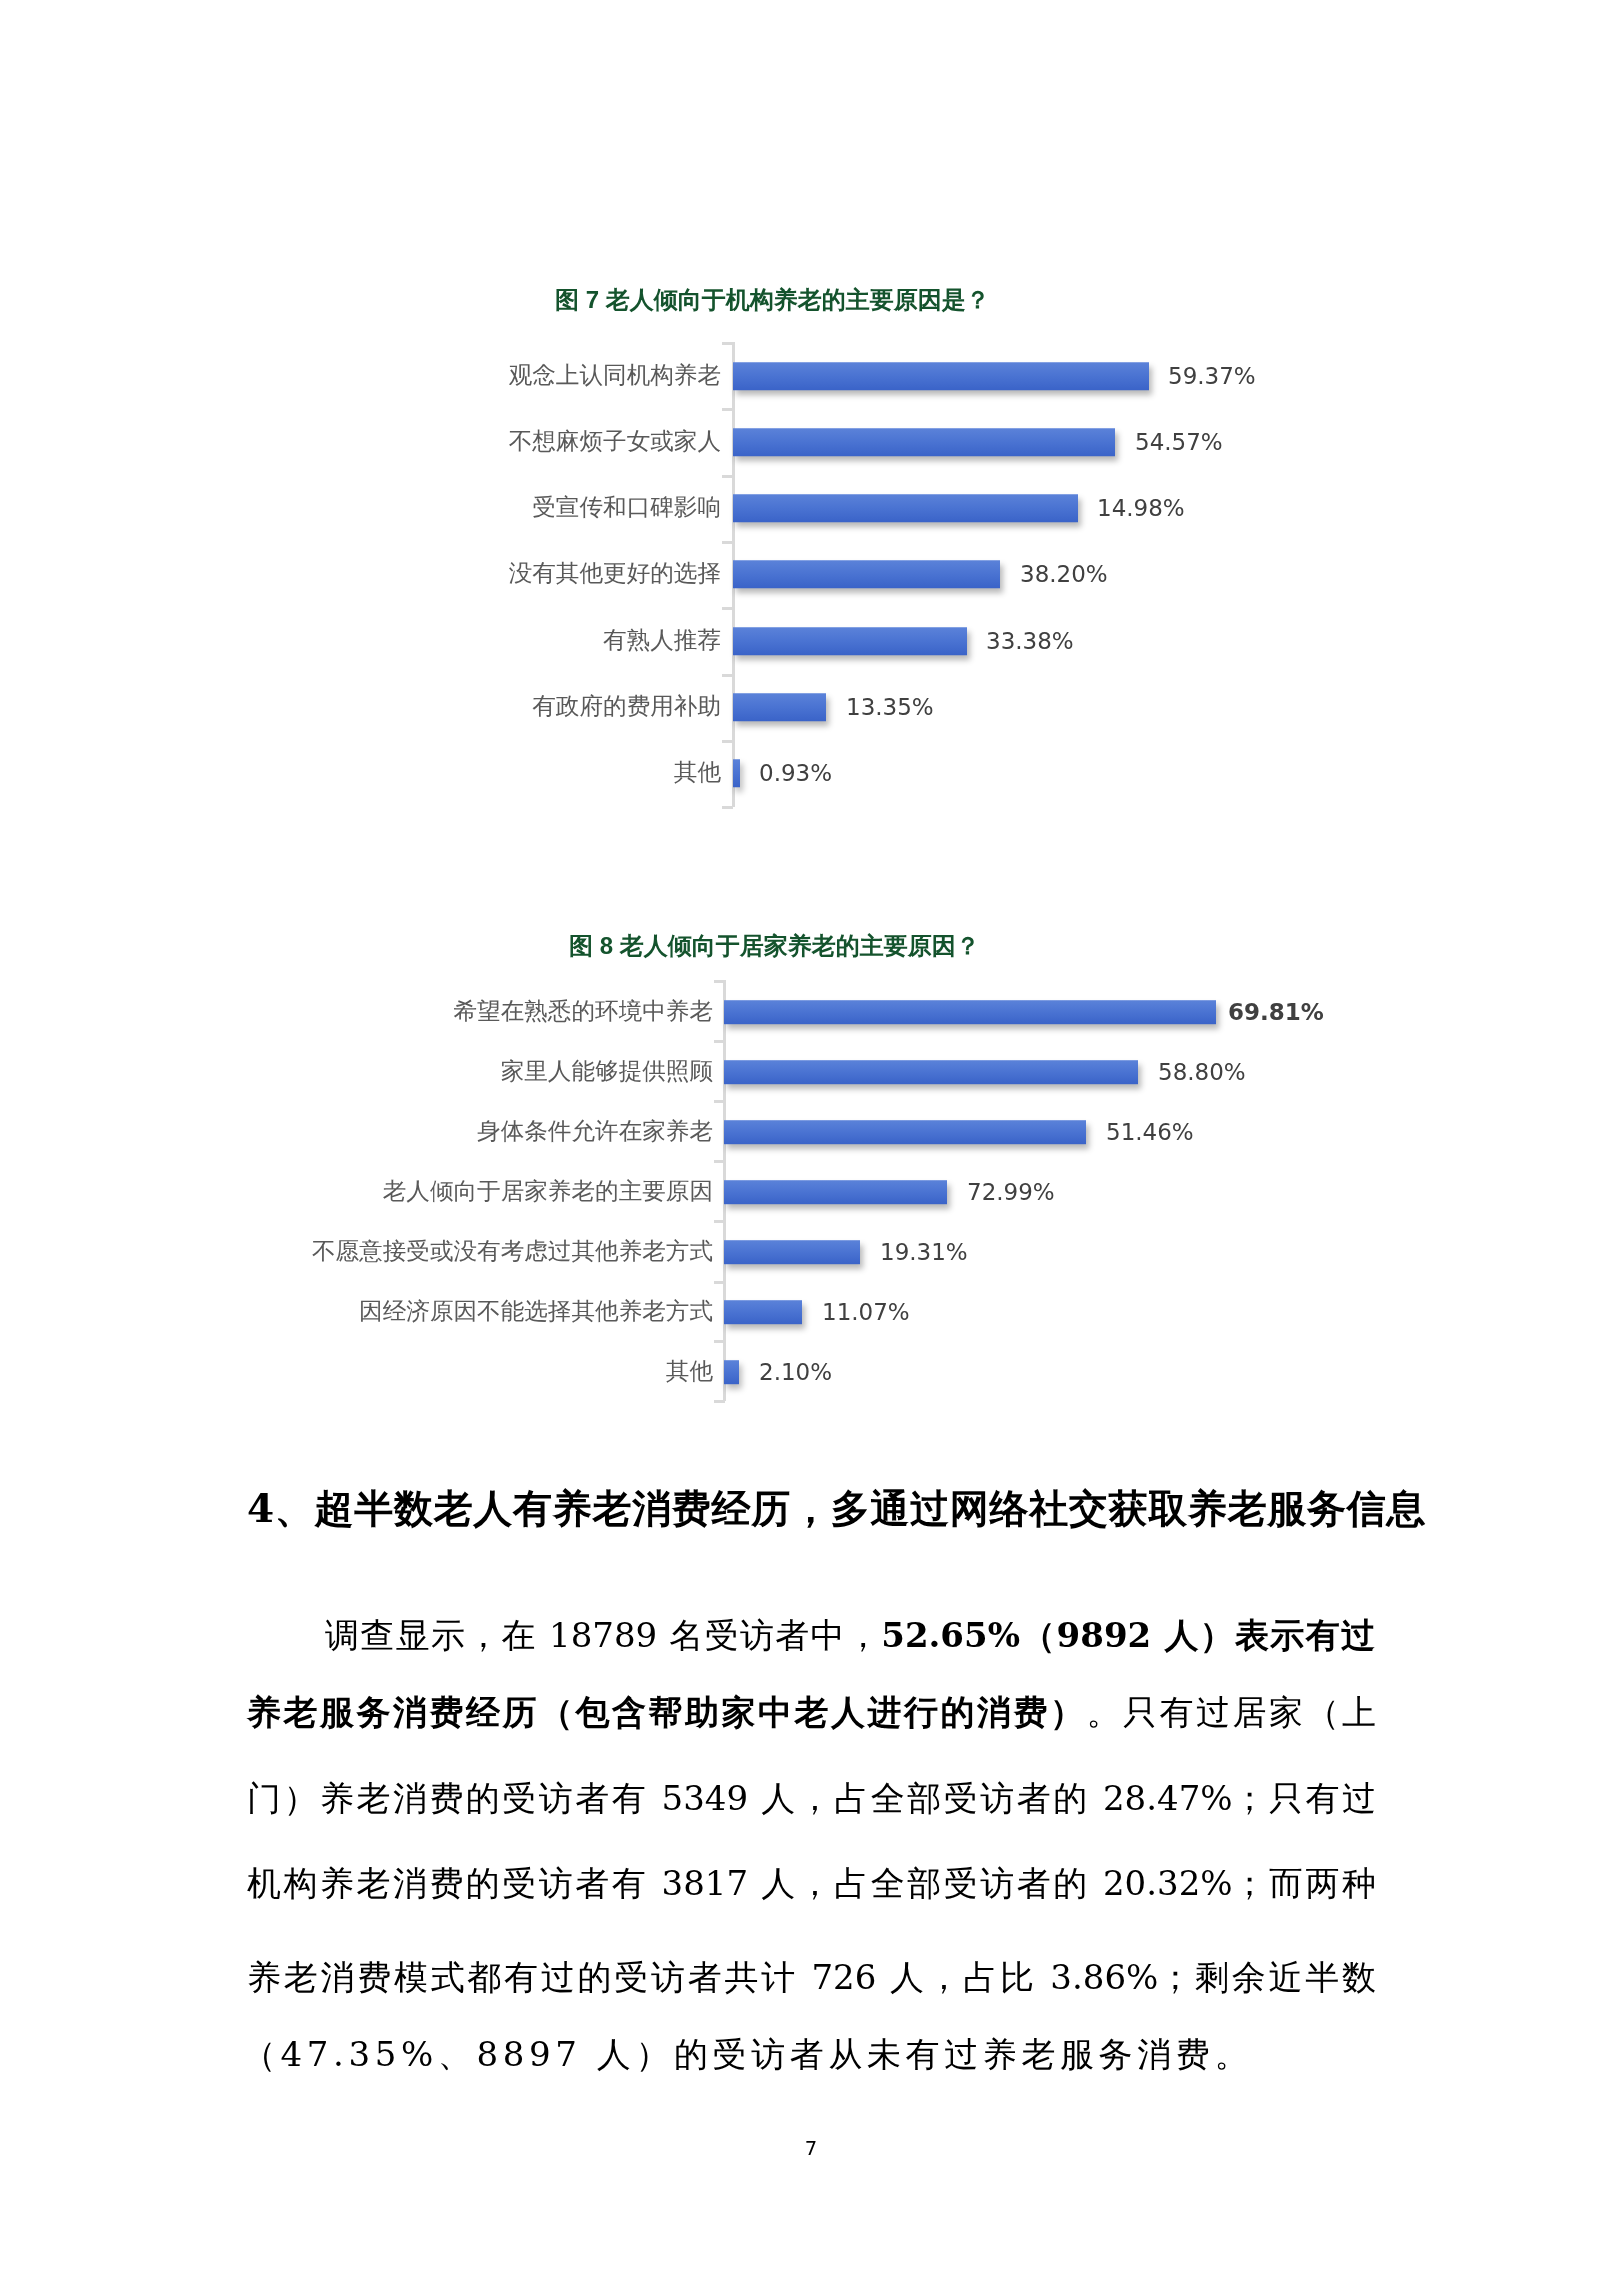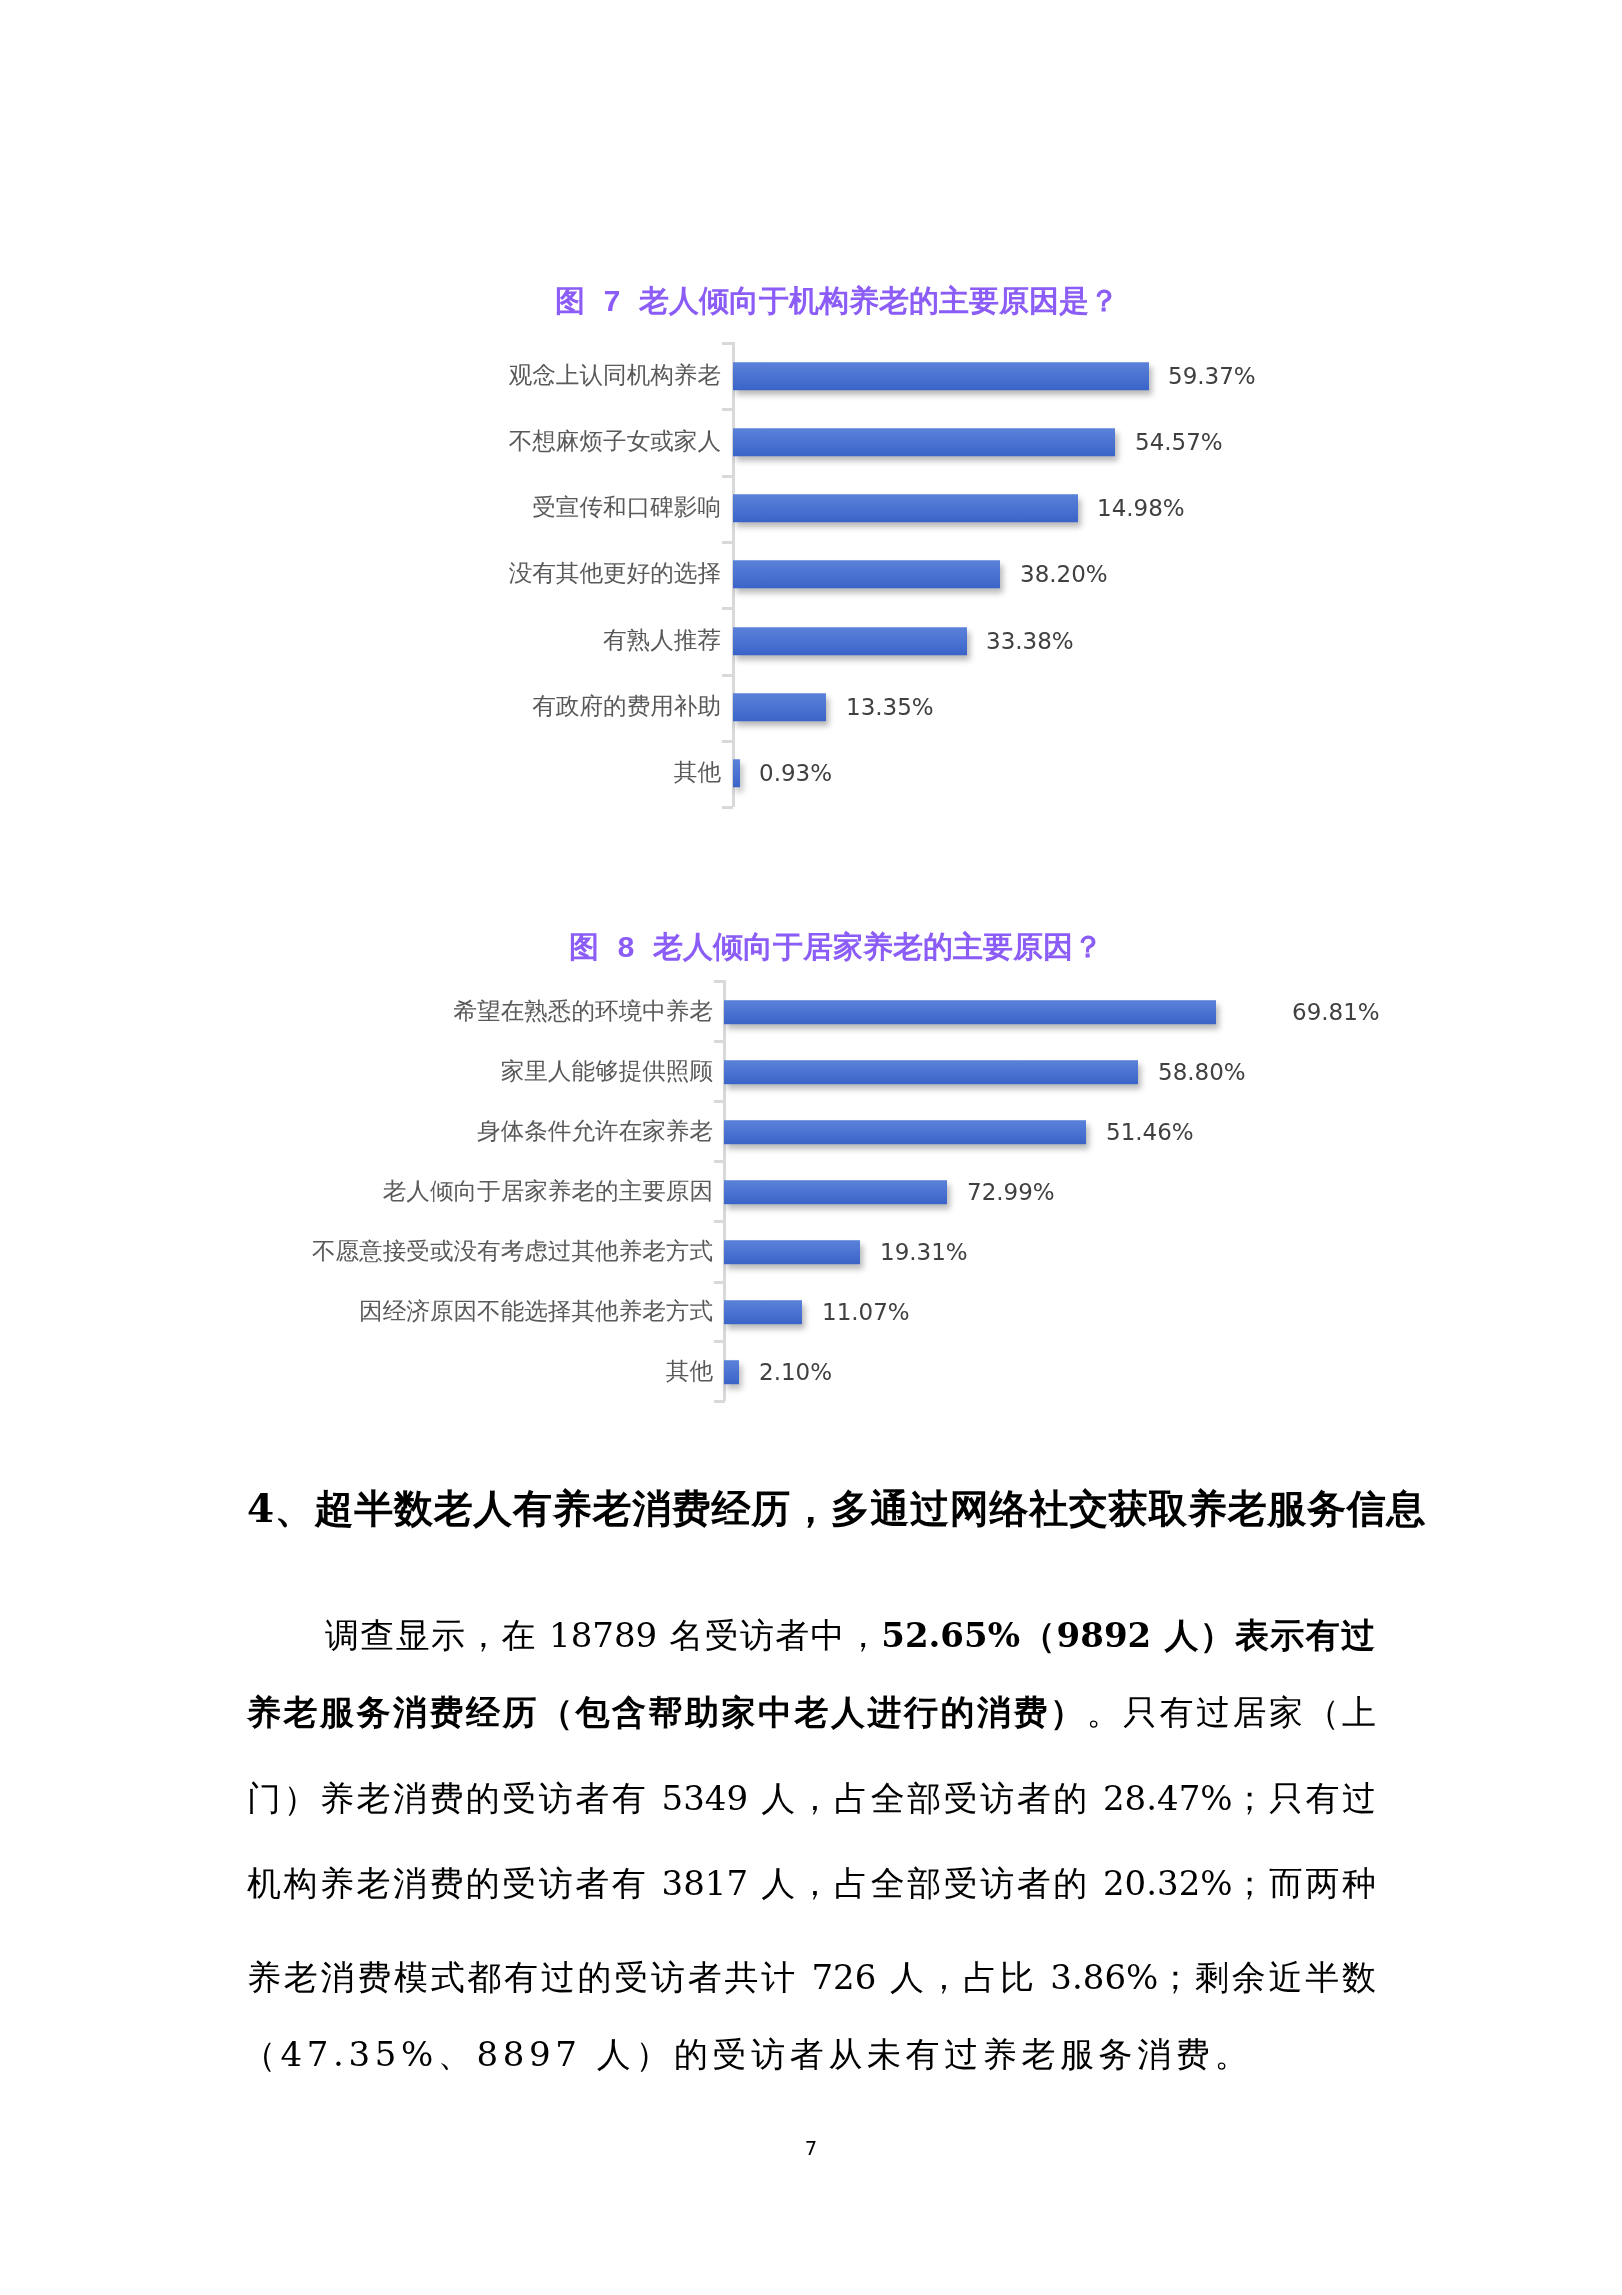--- a/index.html
+++ b/index.html
@@ -1,20 +1,20 @@
 <!DOCTYPE html>
 <html style="font-size:10.5px"><head>
 <meta charset="utf-8">
 <style>
   html, body { margin: 0; padding: 0; background: #ffffff; }
   body { width: 1623px; height: 2295px; position: relative; overflow: hidden;
          font-family: "DejaVu Serif", "Liberation Serif", serif; color: #000; }
 
-  .chart-title { position: absolute; font-family: Liberation Mono, monospace; font-weight: bold;
-                 font-size: 30px; color: #8b5cf6; white-space: nowrap; line-height: 1; }
+  .chart-title { position: absolute; font-family: Liberation Sans, sans-serif; font-weight: bold;
+                 font-size: 24px; color: #14532d; white-space: nowrap; line-height: 1; }
   .chart { position: absolute; left: 0; top: 0; width: 1623px; }
   .axis { position: absolute; width: 2.6px; background: #d9d9d9; }
   .tick { position: absolute; width: 10.5px; height: 2.6px; background: #d9d9d9; }
   .cat-label { position: absolute; text-align: right; white-space: nowrap;
                font-family: "DejaVu Sans", "Liberation Sans", sans-serif;
                font-size: 23.6px; color: #595959; line-height: 1; transform: translateY(-50%); }
   .bar { position: absolute;
          background: linear-gradient(to bottom, #5b82d9 0%, #4a73d2 50%, #3a63c8 100%);
          box-shadow: 2.6px 4.6px 5.9px rgba(0,0,0,0.28); transform: translateY(-50%); }
   .val-label { position: absolute; white-space: nowrap;
@@ -83,21 +83,21 @@
       <div class="tick" style="left: 714px; top: 1100px;"></div>
       <div class="tick" style="left: 714px; top: 1160px;"></div>
       <div class="tick" style="left: 714px; top: 1220px;"></div>
       <div class="tick" style="left: 714px; top: 1281px;"></div>
       <div class="tick" style="left: 714px; top: 1340px;"></div>
       <div class="tick" style="left: 714px; top: 1400px;"></div>
     </div>
   <div id="c1-rows">
       <div class="cat-label" style="right: 910px; top: 1012px;">希望在熟悉的环境中养老</div>
       <div class="bar" style="left: 724px; top: 1012px; height: 23.6px; width: 492px;"></div>
-      <div class="val-label" style="left: 1292px; top: 1012px;">69.81%</div>
+      <div class="val-label" style="left: 1228px; top: 1012px; font-weight: bold;">69.81%</div>
       <div class="cat-label" style="right: 910px; top: 1072px;">家里人能够提供照顾</div>
       <div class="bar" style="left: 724px; top: 1072px; height: 23.6px; width: 414px;"></div>
       <div class="val-label" style="left: 1158px; top: 1072px;">58.80%</div>
       <div class="cat-label" style="right: 910px; top: 1132px;">身体条件允许在家养老</div>
       <div class="bar" style="left: 724px; top: 1132px; height: 23.6px; width: 362px;"></div>
       <div class="val-label" style="left: 1106px; top: 1132px;">51.46%</div>
       <div class="cat-label" style="right: 910px; top: 1192px;">老人倾向于居家养老的主要原因</div>
       <div class="bar" style="left: 724px; top: 1192px; height: 23.6px; width: 223px;"></div>
       <div class="val-label" style="left: 967px; top: 1192px;">72.99%</div>
       <div class="cat-label" style="right: 910px; top: 1252px;">不愿意接受或没有考虑过其他养老方式</div>

